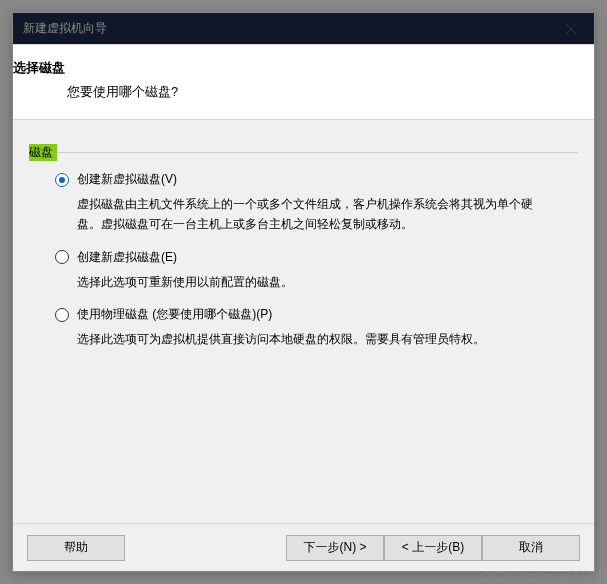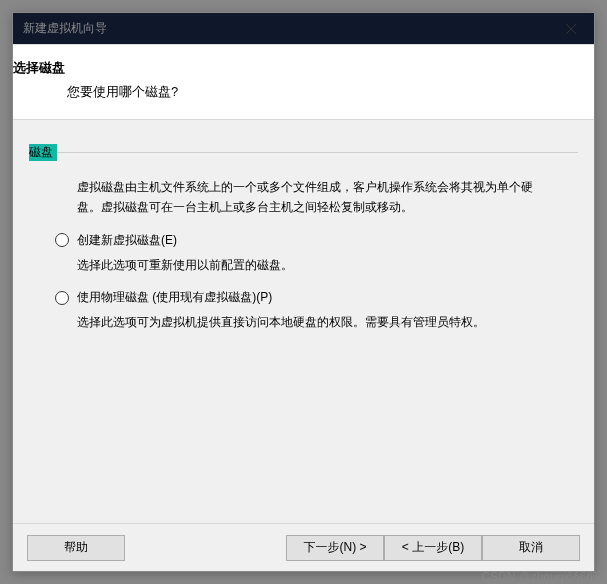--- a/index.html
+++ b/index.html
@@ -71,21 +71,21 @@
     margin-top: 6px;
   }
   .group-line {
     border-top: 1px solid #cfcfcf;
     position: absolute;
     left: 0; right: 0; top: 8px;
   }
   .group-label {
     position: relative;
     display: inline-block;
-    background: #14b8a6;
+    background: #84cc16;
     padding: 0 4px 0 0;
     margin-left: 0;
     font-size: 12px;
     color: #000;
   }
   .options {
     padding: 10px 10px 0 26px;
   }
   .opt {
     margin-bottom: 14px;
@@ -178,35 +178,39 @@
   </div>
 
   <div class="body">
     <div class="groupbox">
       <div class="group-line"></div>
       <span class="group-label">磁盘</span>
 
       <div class="options">
 
         <div class="opt">
+          <div class="opt-row">
+            <span class="radio checked"></span>
+            <span class="opt-label">创建新虚拟磁盘(V)</span>
+          </div>
           <div class="opt-desc">虚拟磁盘由主机文件系统上的一个或多个文件组成，客户机操作系统会将其视为单个硬盘。虚拟磁盘可在一台主机上或多台主机之间轻松复制或移动。</div>
         </div>
 
         <div class="opt">
           <div class="opt-row">
             <span class="radio"></span>
             <span class="opt-label">创建新虚拟磁盘(E)</span>
           </div>
           <div class="opt-desc">选择此选项可重新使用以前配置的磁盘。</div>
         </div>
 
         <div class="opt">
           <div class="opt-row">
             <span class="radio"></span>
-            <span class="opt-label">使用物理磁盘 (使用现有虚拟磁盘)(P)</span>
+            <span class="opt-label">使用物理磁盘 (您要使用哪个磁盘)(P)</span>
           </div>
           <div class="opt-desc">选择此选项可为虚拟机提供直接访问本地硬盘的权限。需要具有管理员特权。</div>
         </div>
 
       </div>
     </div>
   </div>
 
   <div class="footer">
     <button class="btn">帮助</button>

